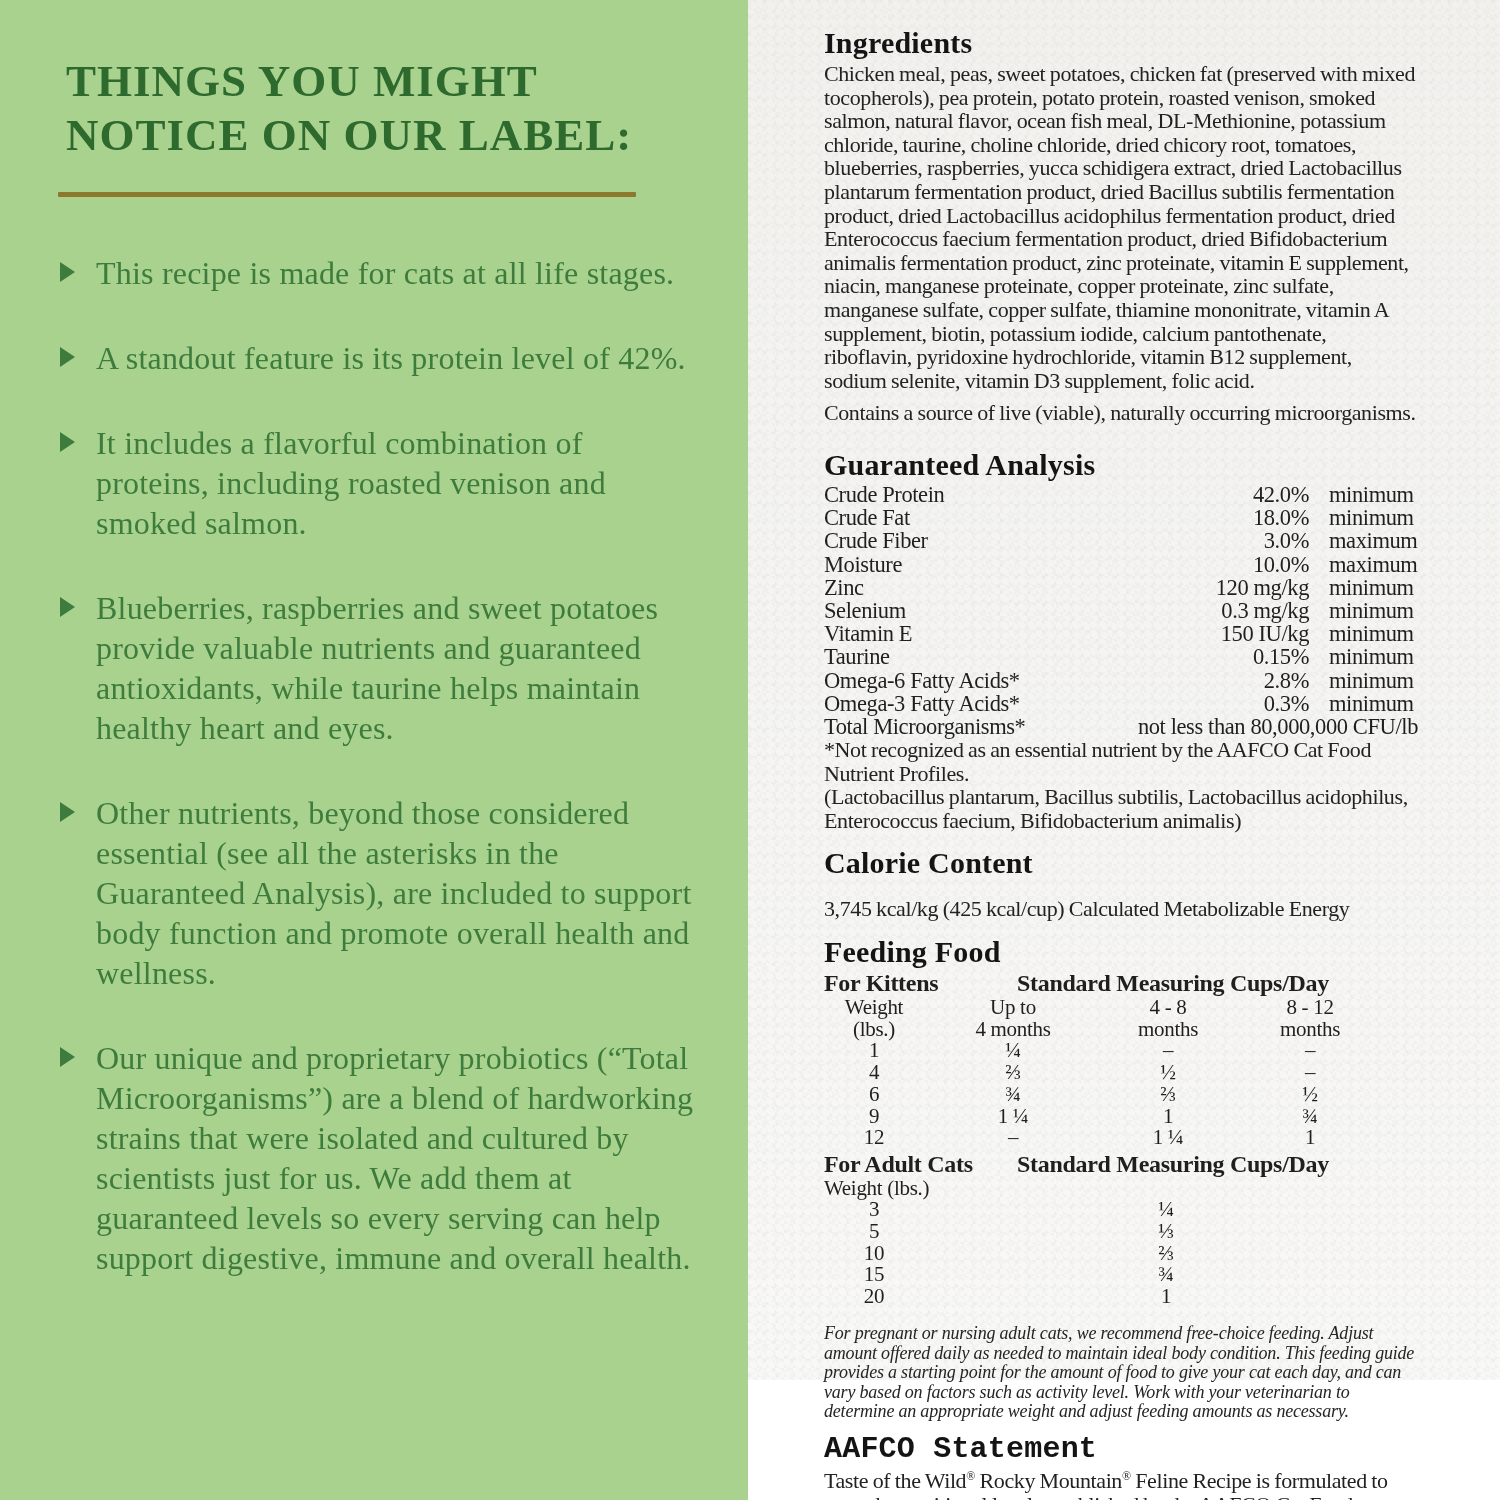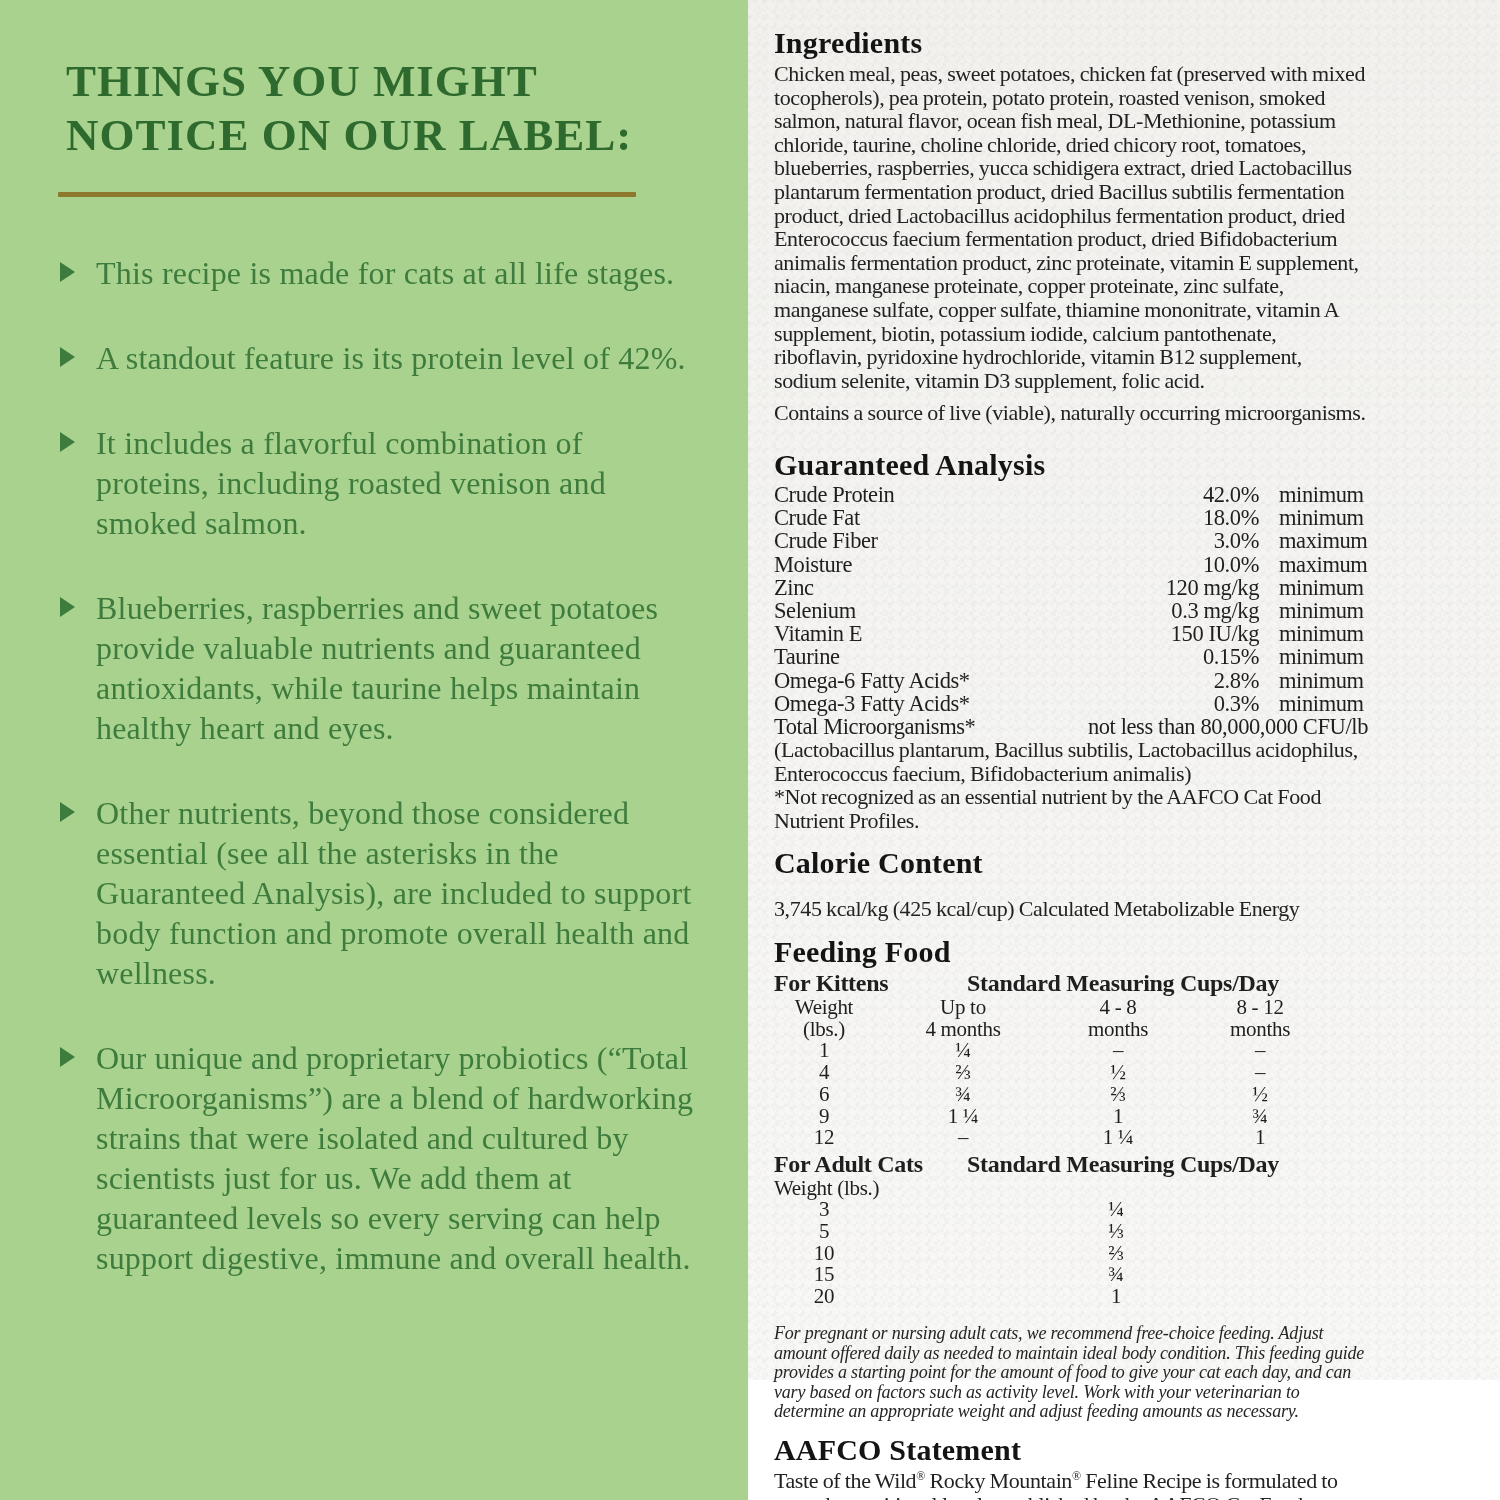--- a/index.html
+++ b/index.html
@@ -50,32 +50,32 @@
 
   
   .right-panel{
     flex:1;height:1380px;box-sizing:border-box;
     background-color:var(--paper,#f2f1ee);
     background-image:
       linear-gradient(45deg, rgba(120,120,115,.045) 25%, transparent 25%, transparent 75%, rgba(120,120,115,.045) 75%),
       linear-gradient(-45deg, rgba(140,140,135,.04) 25%, transparent 25%, transparent 75%, rgba(140,140,135,.04) 75%),
       linear-gradient(0deg, rgba(255,255,255,.5), rgba(255,255,255,0));
     background-size:9px 9px,14px 14px,100% 100%;
-    padding:26px 28px 0 26px;
+    padding:26px 28px 0 76px;
     color:var(--ink,#1f1f1f);
   }
   .right-inner{width:594px;}
   h2{
     margin:0;font-size:30px;line-height:33px;font-weight:bold;
     letter-spacing:.2px;color:#141414;
   }
   .h-ga{margin-top:23px;}
   .h-cal{margin-top:13px;}
   .h-fg{margin-top:15px;}
-  .h-aafco{margin-top:11px;}
+  .h-aafco{margin-top:11px;font-family:Liberation Mono, monospace;}
   .body{
     margin:0;font-size:22px;line-height:23.6px;
     letter-spacing:-.4px;word-spacing:-.5px;color:#222;
   }
   .ing-body{margin-top:3px;}
   .contains-note{margin-top:9px;}
   .cal-body{margin-top:18px;}
 
   
   .ga-table{margin-top:2px;}
@@ -181,22 +181,22 @@
           <div class="ga-row">
             <span class="ga-name">Omega-3 Fatty Acids*</span>
             <span class="ga-value">0.3%</span>
             <span class="ga-qual">minimum</span>
           </div>
           <div class="ga-row">
             <span>Total Microorganisms*</span>
             <span class="ga-total-value">not less than 80,000,000 CFU/lb</span>
           </div>
         </div>
+      <p class="body">*Not recognized as an essential nutrient by the AAFCO Cat Food Nutrient Profiles.</p>
       <p class="body">(Lactobacillus plantarum, Bacillus subtilis, Lactobacillus acidophilus, Enterococcus faecium, Bifidobacterium animalis)</p>
-      <p class="body">*Not recognized as an essential nutrient by the AAFCO Cat Food Nutrient Profiles.</p>
 
       <h2 class="h-cal">Calorie Content</h2>
       <p class="body cal-body">3,745 kcal/kg (425 kcal/cup) Calculated Metabolizable Energy</p>
 
       <h2 class="h-fg">Feeding Food</h2>
 
       <div class="fg-subhead">
         <span class="fg-label">For Kittens</span>
         <span class="fg-cups">Standard Measuring Cups/Day</span>
       </div>

